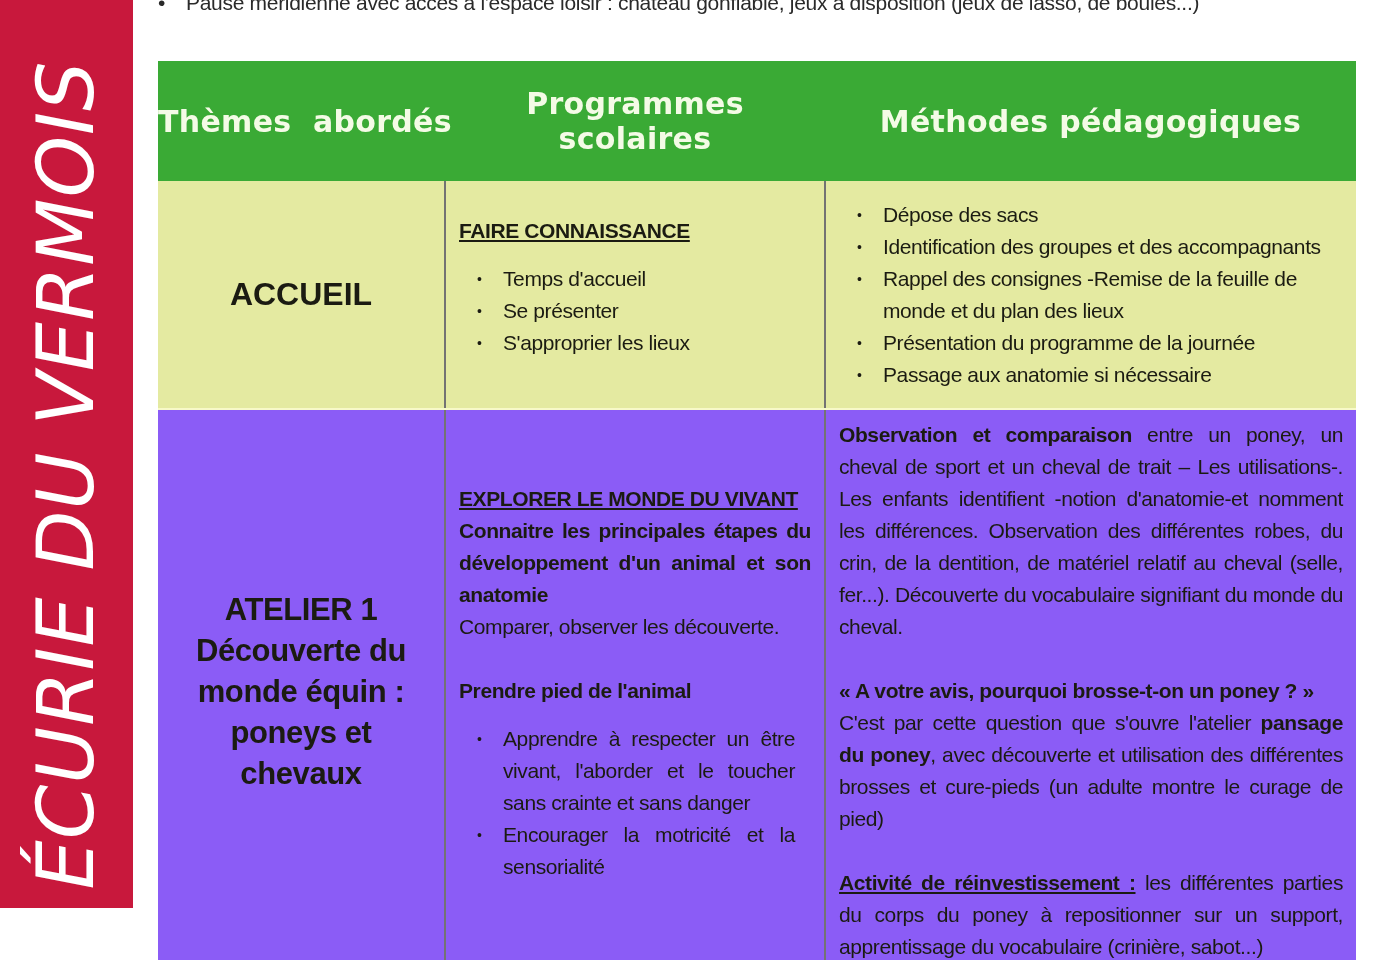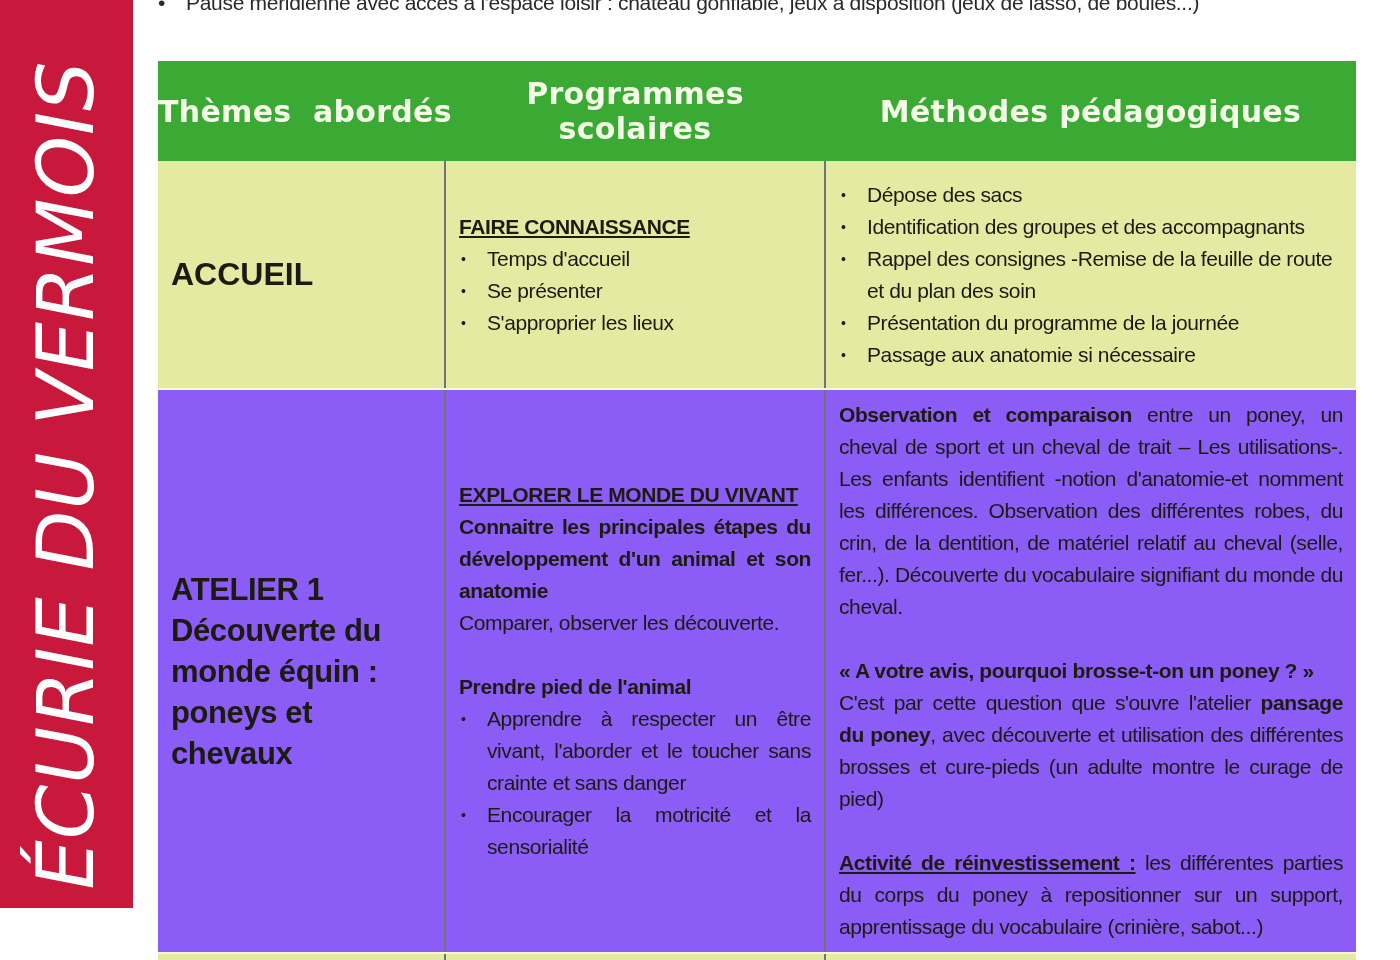--- a/index.html
+++ b/index.html
@@ -24,36 +24,36 @@
   .top-line {
     position: absolute; left: 158px; top: -9px; font-size: 21px; color: #2a2a2a;
     white-space: nowrap; letter-spacing: -0.3px;
   }
   .top-line .bullet { display: inline-block; width: 28px; }
   table.prog {
     position: absolute; left: 158px; top: 61px; width: 1198px;
     border-collapse: collapse; table-layout: fixed;
   }
   table.prog th {
-    background: #3aaa35; color: #f4fbe6; height: 100px;
+    background: #3aaa35; color: #f4fbe6; height: 120px;
     font-size: 30px; font-weight: bold; padding: 0; text-align: center;
     font-family: "DejaVu Sans", sans-serif; letter-spacing: 0.3px;
   }
   table.prog td {
     vertical-align: middle; padding: 0 13px; font-size: 21px; line-height: 32px;
     border-right: 2px solid #737373; border-bottom: 2px solid #f7f9c8;
     letter-spacing: -0.4px;
   }
   table.prog td:last-child { border-right: none; }
   tr.row-light td { background: #e4eaa1; height: 227px; }
   tr.row-dark td { background: #8b5cf6; height: 562px; }
   tr.row-next td { background: #e4eaa1; height: 20px; padding: 0; }
-  .theme { text-align: left; font-weight: bold; font-size: 31px; line-height: 41px; }
+  .theme { text-align: center; font-weight: bold; font-size: 31px; line-height: 41px; }
   .theme.accueil { font-size: 32px; letter-spacing: 0; }
-  ul.bul { list-style: none; margin: 0; padding: 0; }
+  ul.bul { list-style: none; margin: 16px; padding: 0; }
   ul.bul li { position: relative; padding-left: 28px; }
   ul.bul li::before { content: "•"; position: absolute; left: 2px; font-size: 14px; }
   .u-head { font-weight: bold; text-decoration: underline; text-transform: none; }
   .just { text-align: justify; }
   .b { font-weight: bold; }
   .gap { height: 32px; }
 </style>
 </head>
 <body>
 
@@ -88,21 +88,21 @@
         <ul class="bul">
           <li>Temps d'accueil</li>
           <li>Se présenter</li>
           <li>S'approprier les lieux</li>
         </ul>
       </td>
       <td>
         <ul class="bul">
           <li>Dépose des sacs</li>
           <li>Identification des groupes et des accompagnants</li>
-          <li>Rappel des consignes -Remise de la feuille de route et du plan des soin</li>
+          <li>Rappel des consignes -Remise de la feuille de monde et du plan des lieux</li>
           <li>Présentation du programme de la journée</li>
           <li>Passage aux anatomie si nécessaire</li>
         </ul>
       </td>
     </tr>
     <tr class="row-dark">
       <td>
         <div class="theme">
           <div>ATELIER 1</div>
           <div>Découverte du</div>

